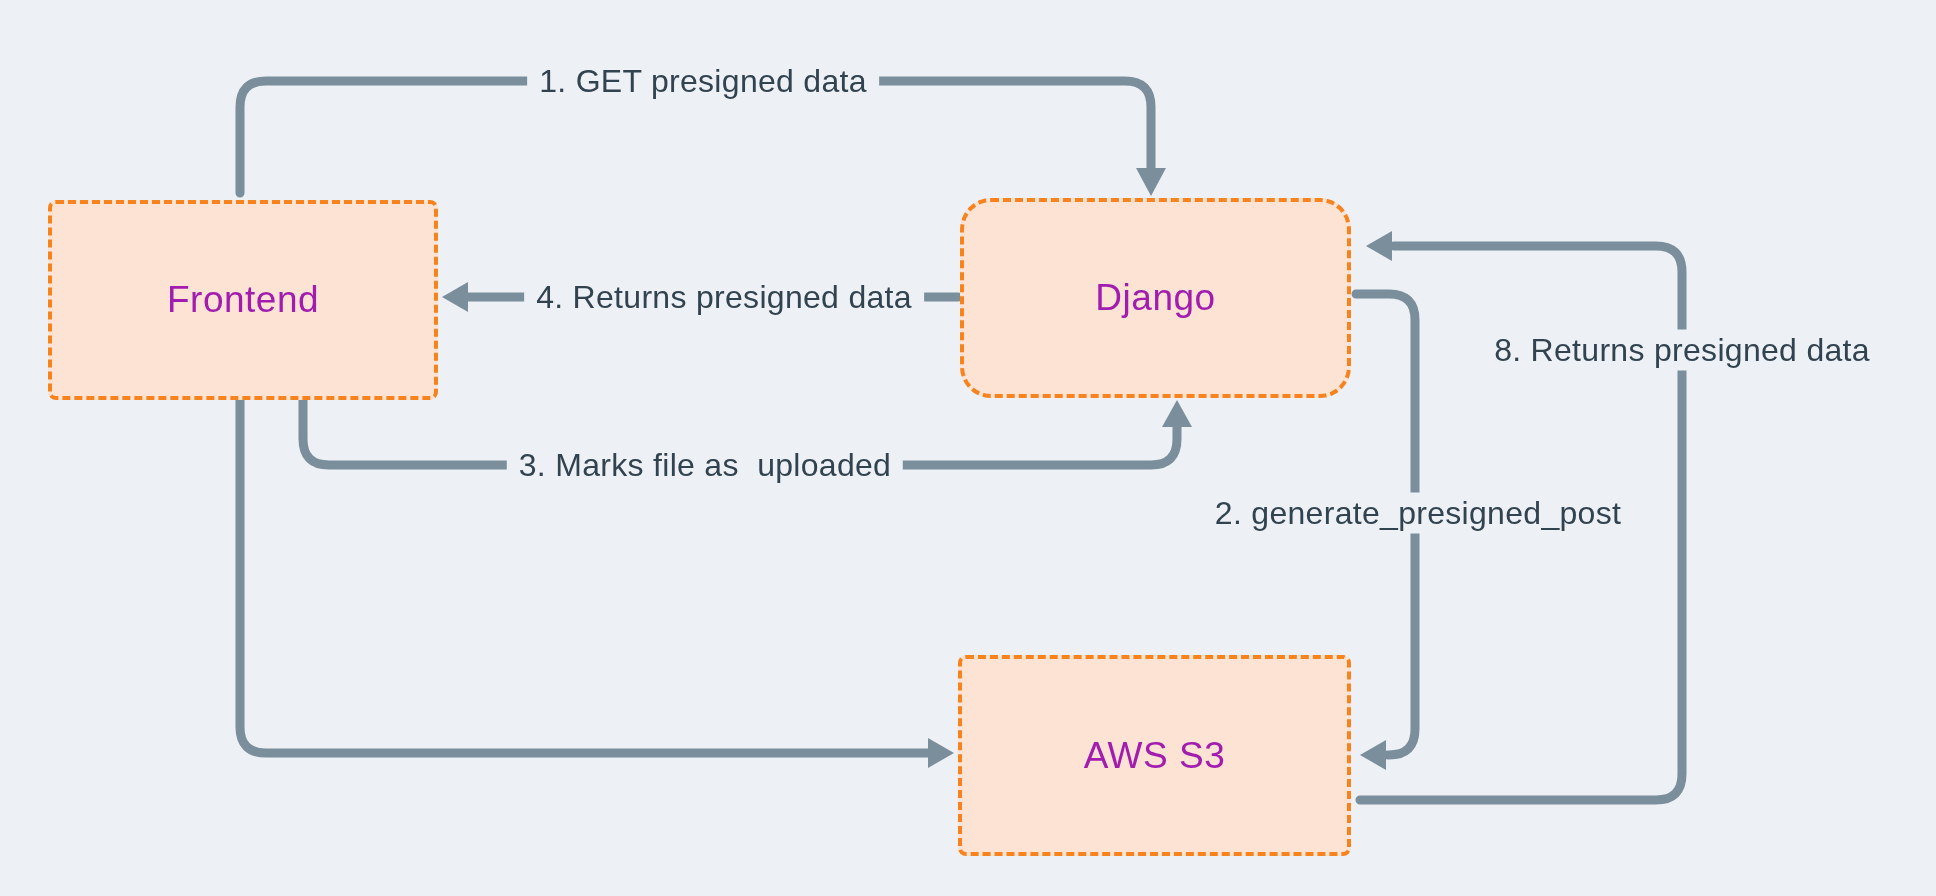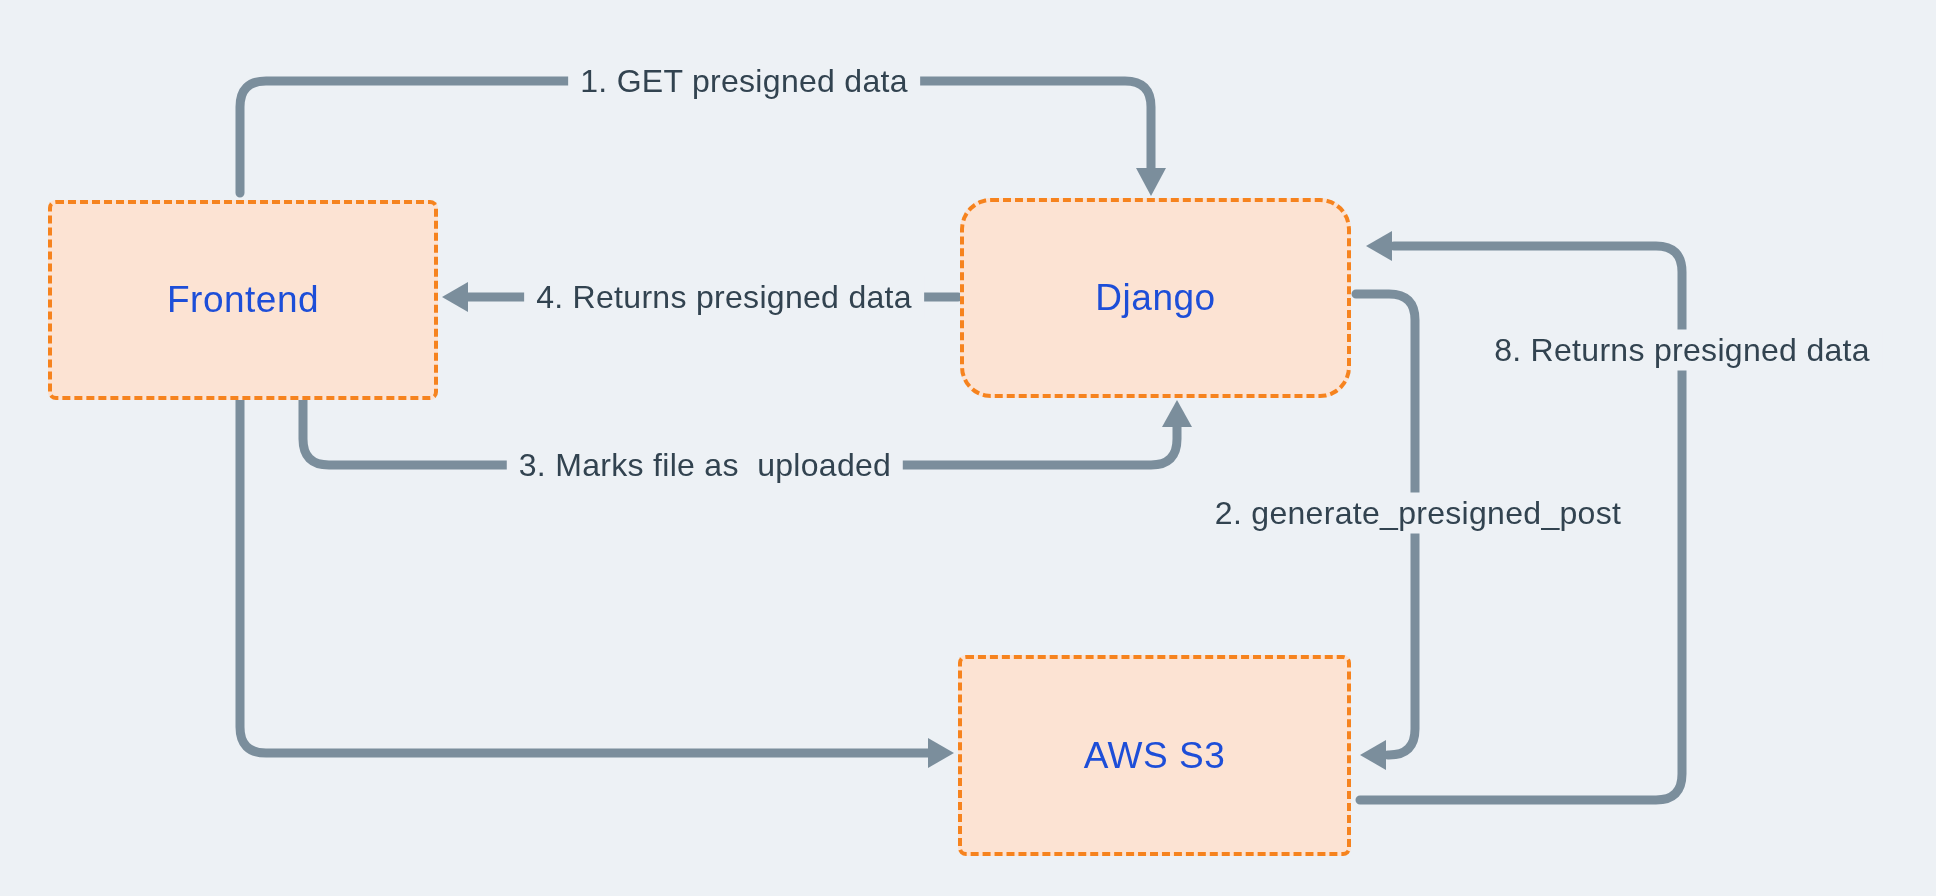--- a/index.html
+++ b/index.html
@@ -26,39 +26,39 @@
   .node {
     position: absolute;
     background: #fce3d3;
     border: 4px dashed #f6831e;
     border-radius: 8px;
     display: flex;
     align-items: center;
     justify-content: center;
     font-size: 37px;
     font-weight: 500;
-    color: #1d4ed8;
+    color: #a21caf;
     letter-spacing: 0.5px;
   }
   .node-frontend { left: 48px;  top: 200px; width: 382px; height: 192px; }
   .node-django   { left: 960px; top: 198px; width: 383px; height: 192px; border-radius: 31px; }
   .node-aws-s3   { left: 958px; top: 655px; width: 385px; height: 193px; }
 
   .edge-label {
     position: absolute;
     transform: translate(-50%, -50%);
     background: #edf1f5;
     padding: 2px 12px;
     font-size: 32px;
     font-weight: 500;
     color: #324350;
     white-space: pre;
     letter-spacing: 0.3px;
   }
-  .label-1 { left: 744px;  top: 81px; }
+  .label-1 { left: 703px;  top: 81px; }
   .label-2 { left: 1418px; top: 513px; }
   .label-3 { left: 1682px; top: 350px; }
   .label-4 { left: 724px;  top: 297px; }
   .label-5 { left: 630px;  top: 753px; }
   .label-6 { left: 705px;  top: 465px; }
 
   .wire {
     fill: none;
     stroke: #7b8e9c;
     stroke-width: 9;

